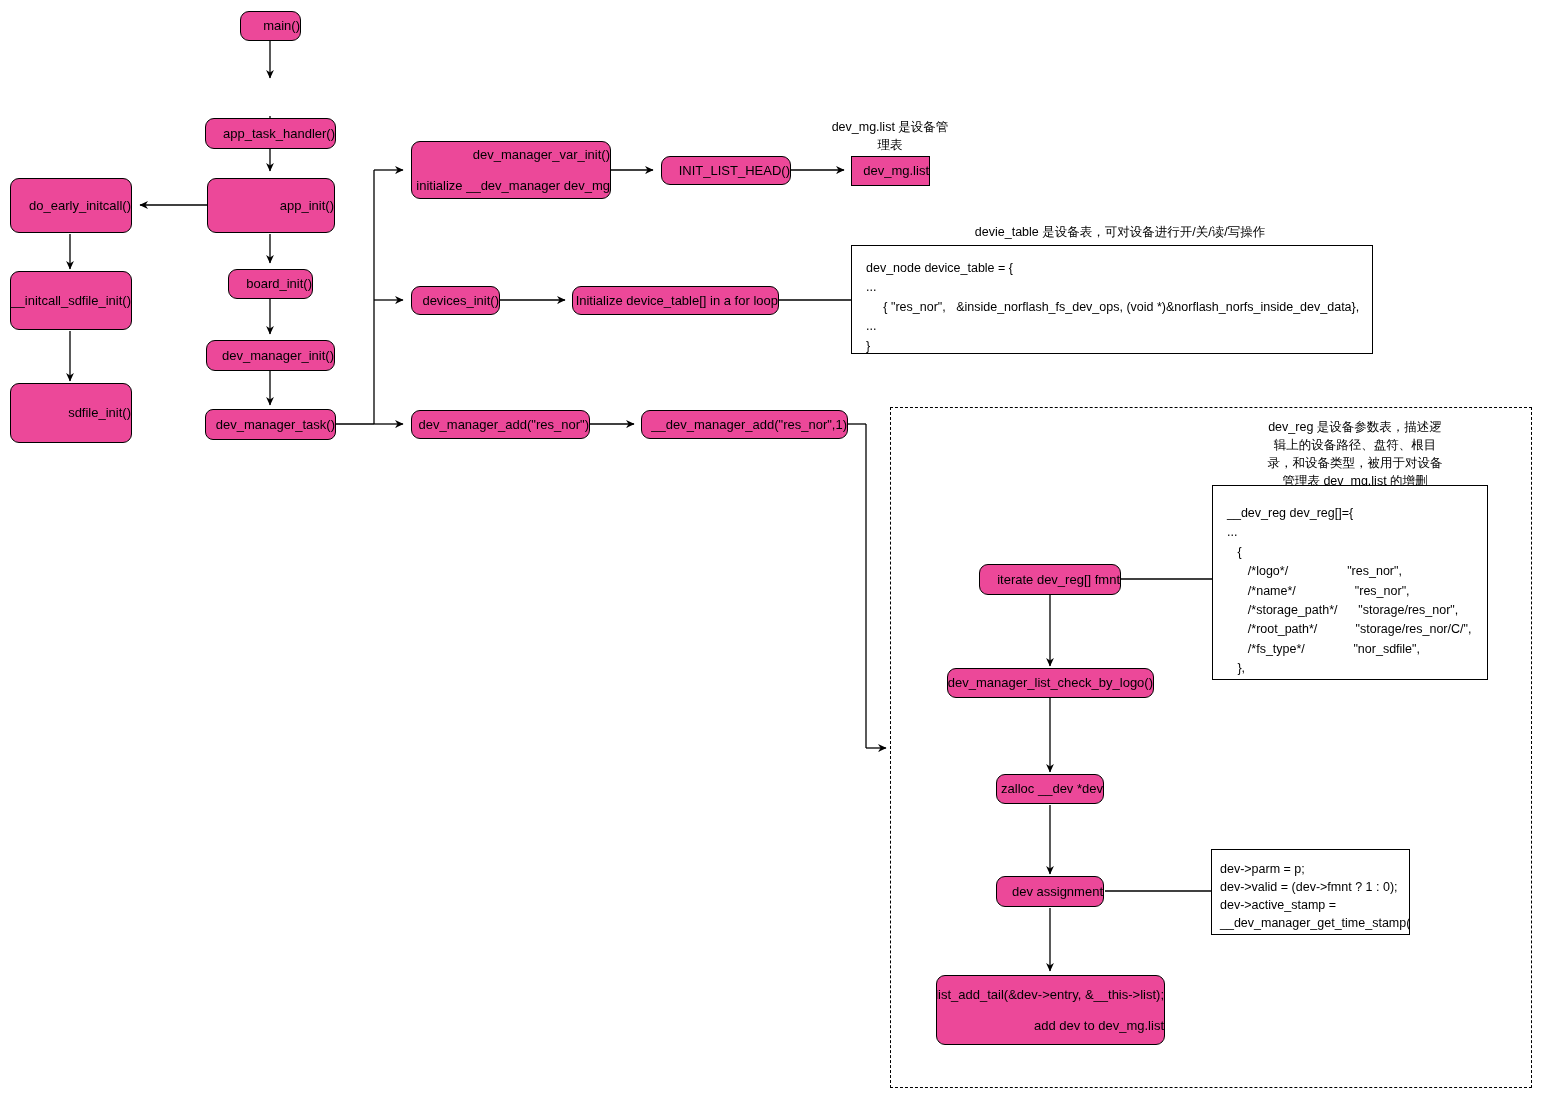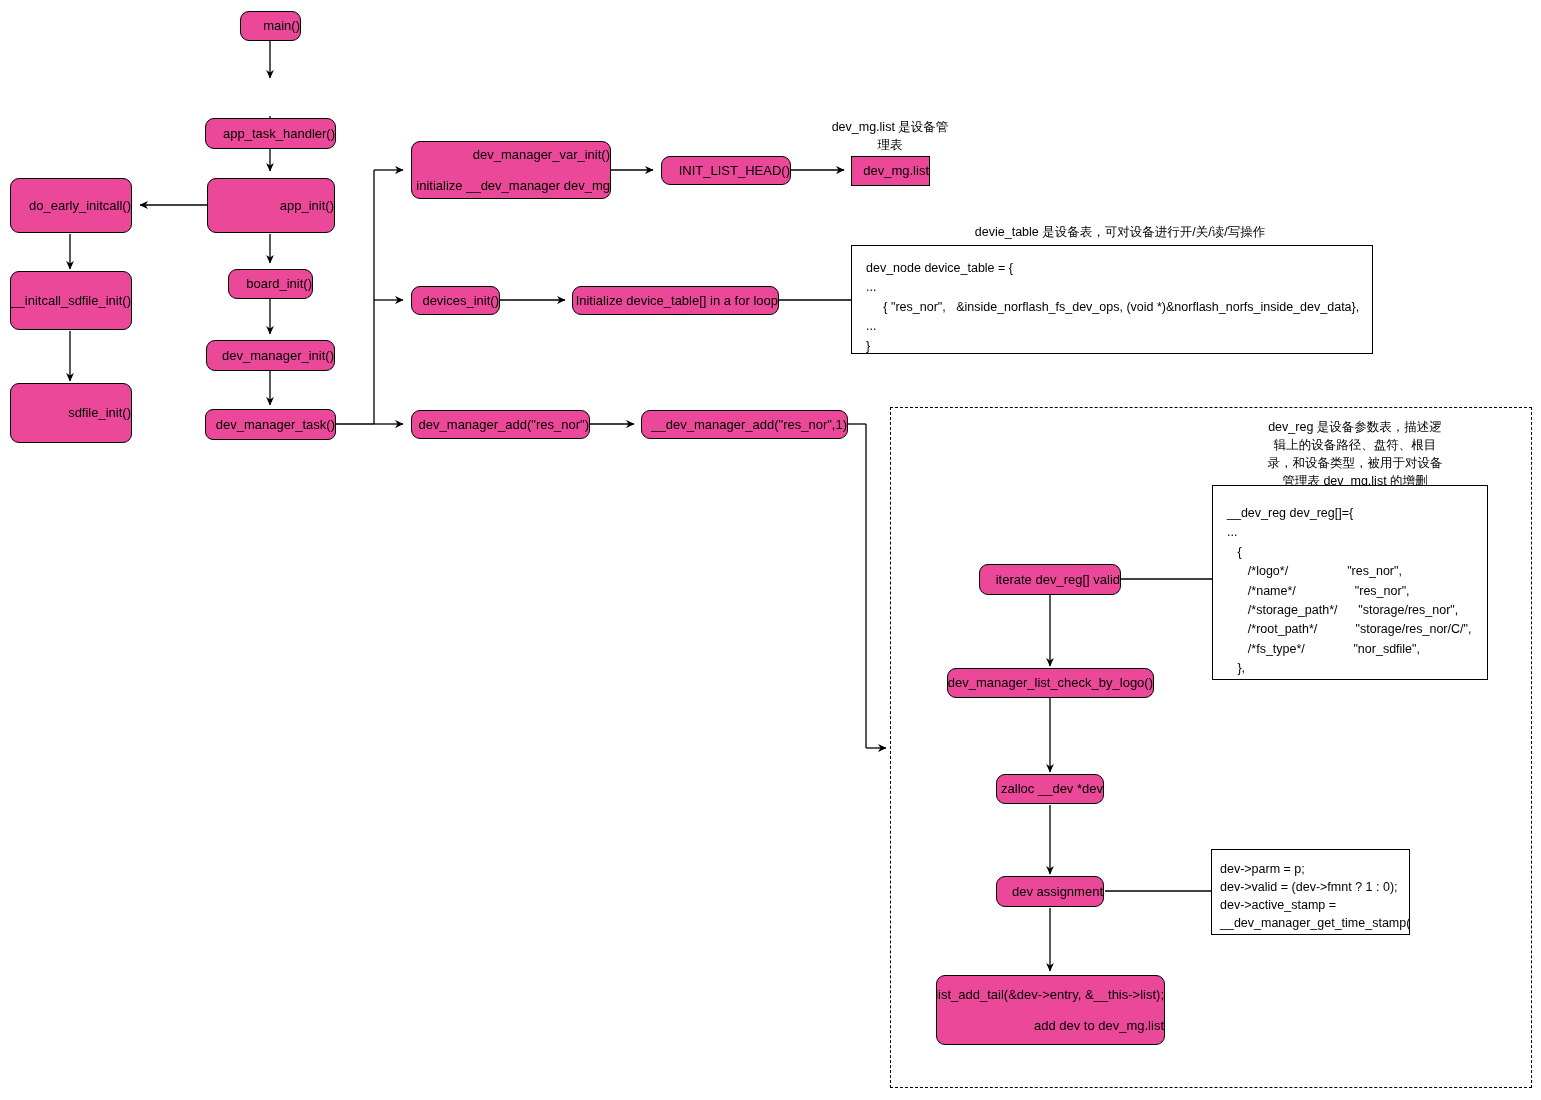--- a/index.html
+++ b/index.html
@@ -212,21 +212,21 @@
   <div class="node rounded" style="left:641px; top:410px; width:207px; height:29px;">
     <span>__dev_manager_add("res_nor",1)</span>
   </div>
 
   <div class="annot" style="left:1222px; top:418px; width:266px;">dev_reg 是设备参数表，描述逻
 辑上的设备路径、盘符、根目
 录，和设备类型，被用于对设备
 管理表 dev_mg.list 的增删</div>
 
   <div class="node rounded" style="left:979px; top:564px; width:142px; height:31px;">
-    <span>iterate dev_reg[] valid</span>
+    <span>iterate dev_reg[] fmnt</span>
   </div>
 
   <div class="codebox" style="left:1212px; top:485px; width:276px; height:195px; padding-top:18px;"><span>__dev_reg dev_reg[]={</span>
 <span>...</span>
 <span>   {</span>
 <span>      /*logo*/                 "res_nor",</span>
 <span>      /*name*/                 "res_nor",</span>
 <span>      /*storage_path*/      "storage/res_nor",</span>
 <span>      /*root_path*/           "storage/res_nor/C/",</span>
 <span>      /*fs_type*/              "nor_sdfile",</span>

